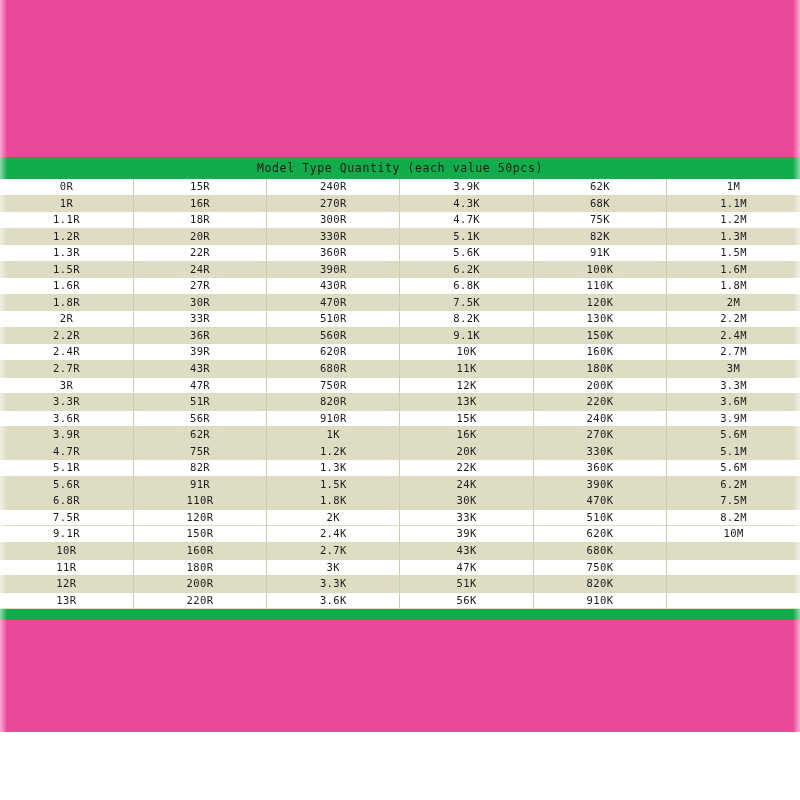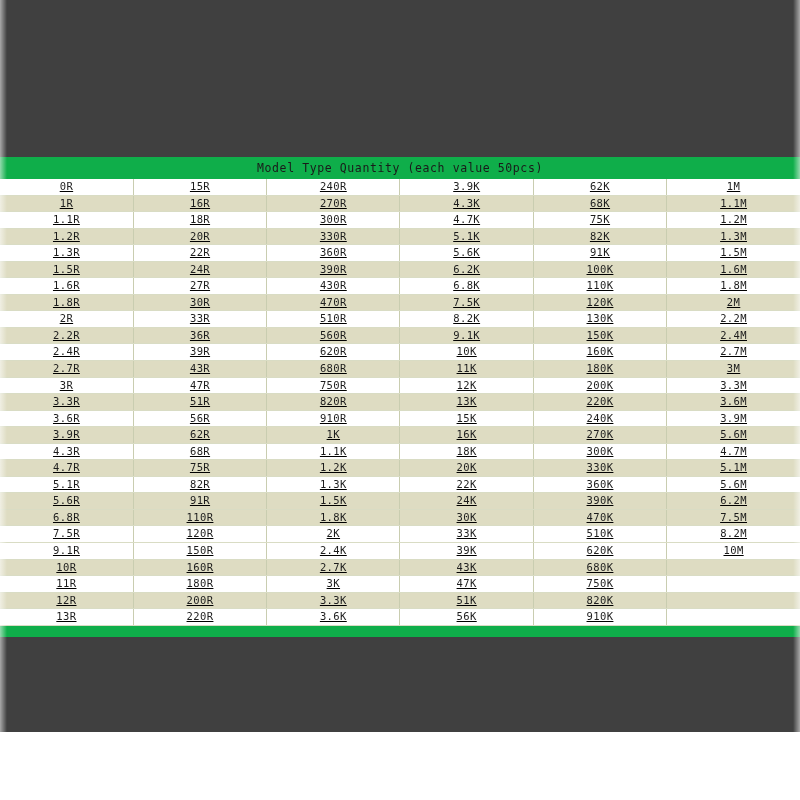--- a/index.html
+++ b/index.html
@@ -11,21 +11,21 @@
     overflow: hidden;
   }
   body {
     font-family: "DejaVu Sans Mono", "Liberation Mono", monospace;
   }
 
   #page {
     position: relative;
     width: 800px;
     height: 732px;
-    background: #404040;
+    background: #ec4899;
   }
 
   
   #table-block {
     position: absolute;
     left: 0;
     top: 157px;
     width: 800px;
   }
 
@@ -40,21 +40,20 @@
     font-family: "DejaVu Sans Mono", "Liberation Mono", monospace;
     white-space: nowrap;
     overflow: hidden;
   }
 
   .grid {
     border-collapse: collapse;
     table-layout: fixed;
     width: 800px;
     background: #ffffff;
-    text-decoration: underline;
   }
 
   .grid col { width: 133.33px; }
 
   .grid td {
     height: 15.55px;
     padding: 0;
     text-align: center;
     vertical-align: middle;
     font-size: 10.5px;
@@ -229,28 +228,20 @@
             <td>3.9M</td>
           </tr>
           <tr class="even">
             <td>3.9R</td>
             <td>62R</td>
             <td>1K</td>
             <td>16K</td>
             <td>270K</td>
             <td>5.6M</td>
           </tr>
-          <tr class="odd">
-            <td>4.3R</td>
-            <td>68R</td>
-            <td>1.1K</td>
-            <td>18K</td>
-            <td>300K</td>
-            <td>4.7M</td>
-          </tr>
           <tr class="even">
             <td>4.7R</td>
             <td>75R</td>
             <td>1.2K</td>
             <td>20K</td>
             <td>330K</td>
             <td>5.1M</td>
           </tr>
           <tr class="odd">
             <td>5.1R</td>

